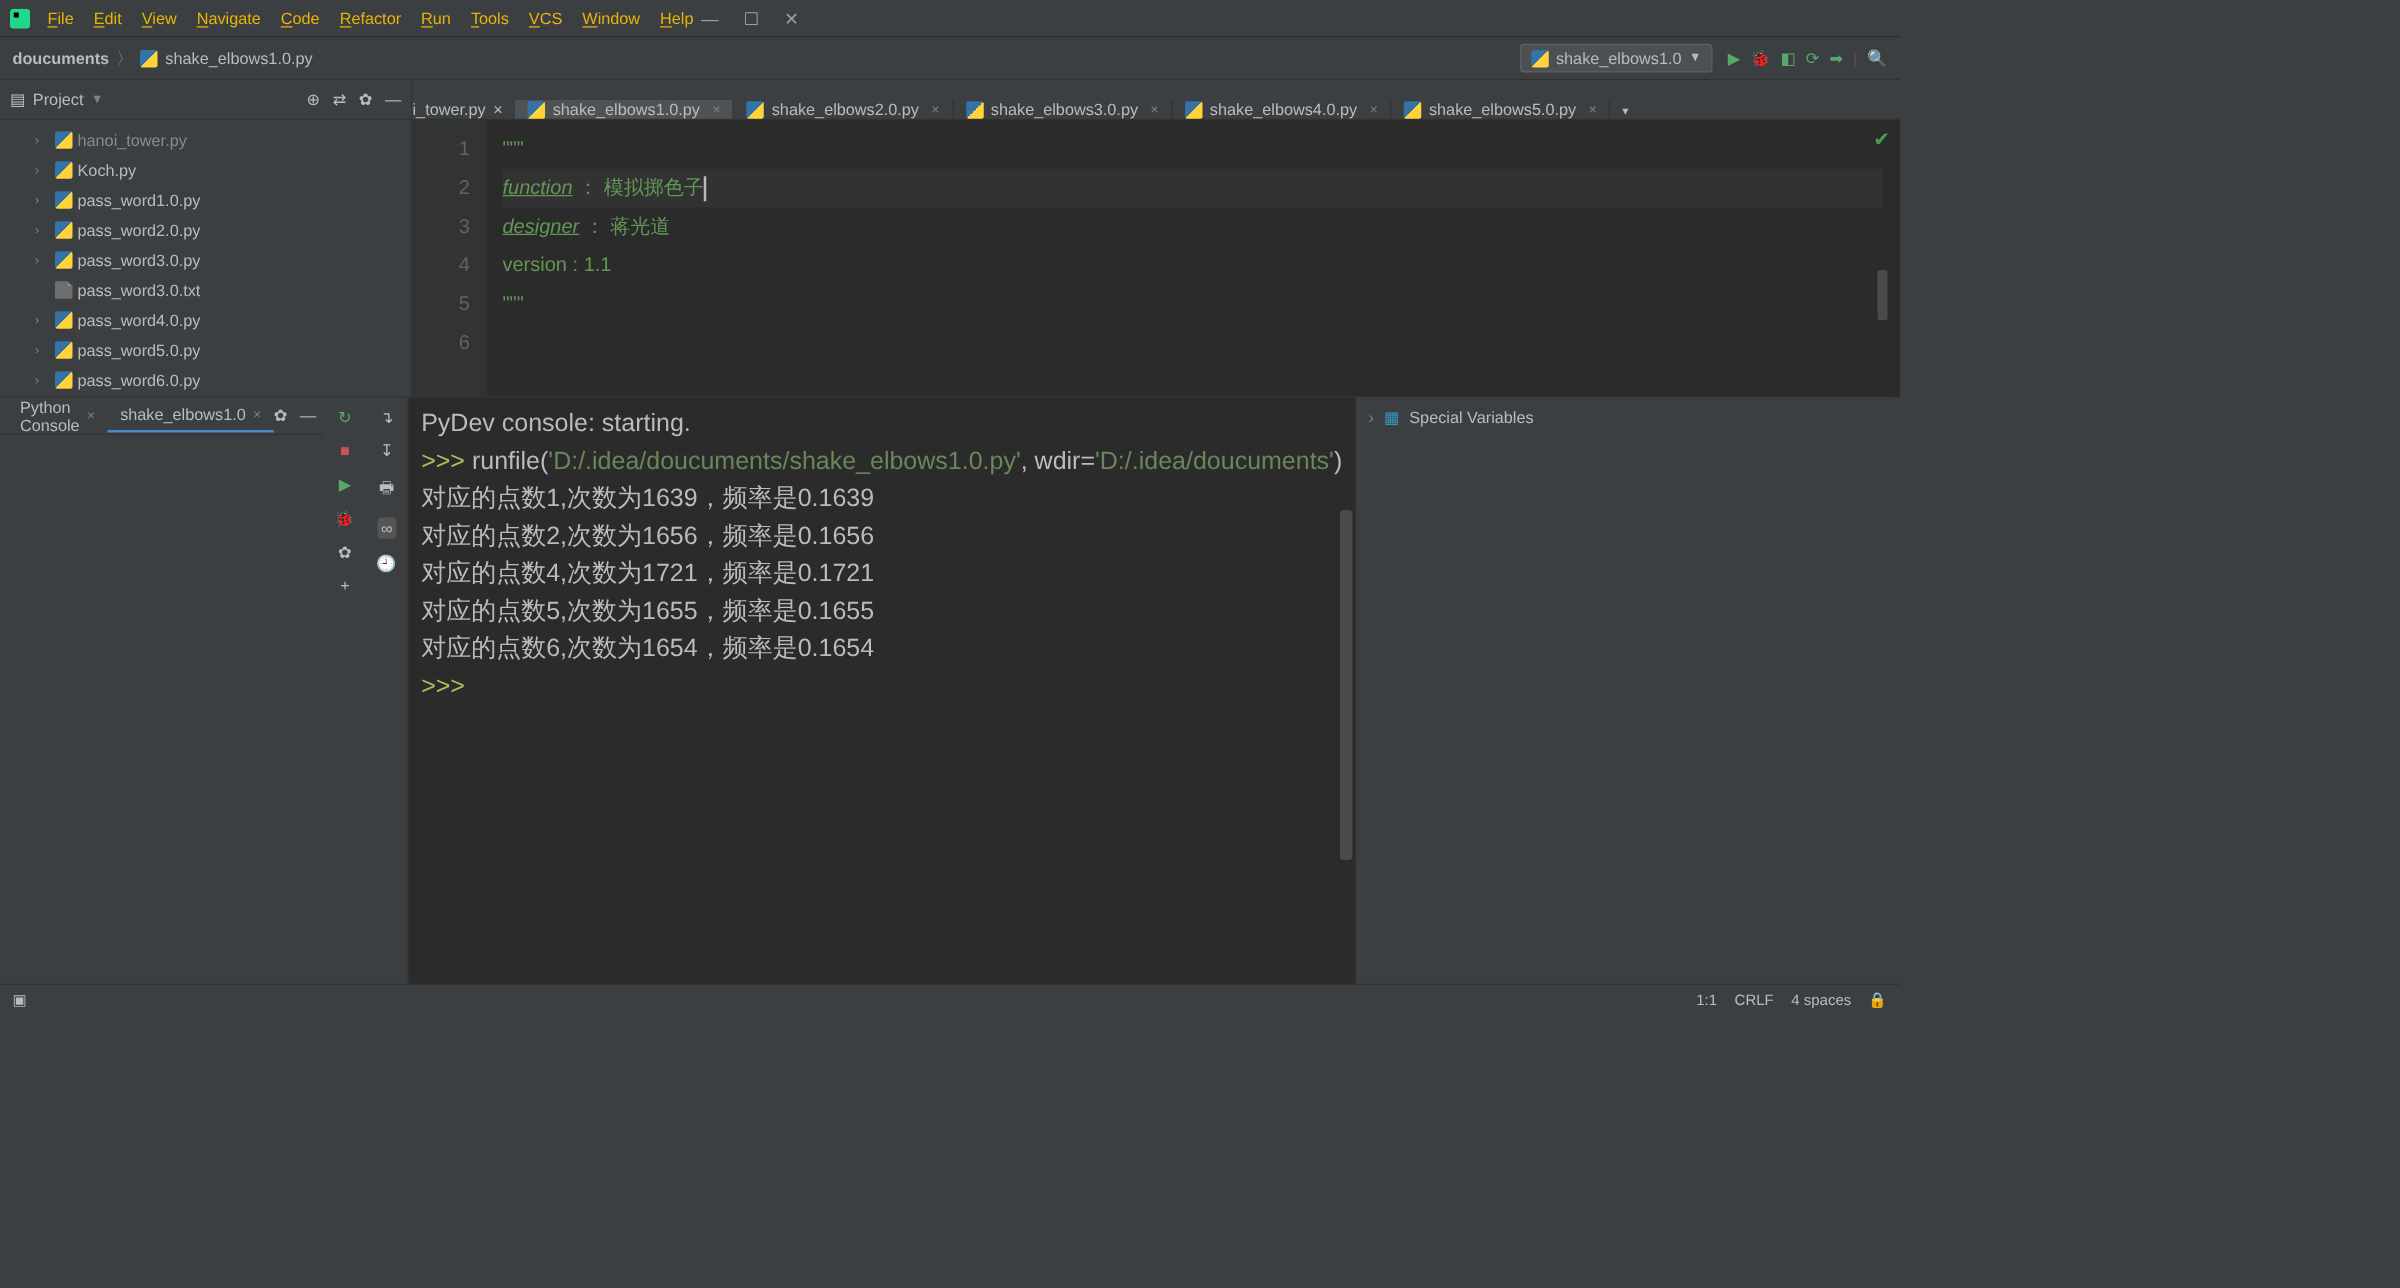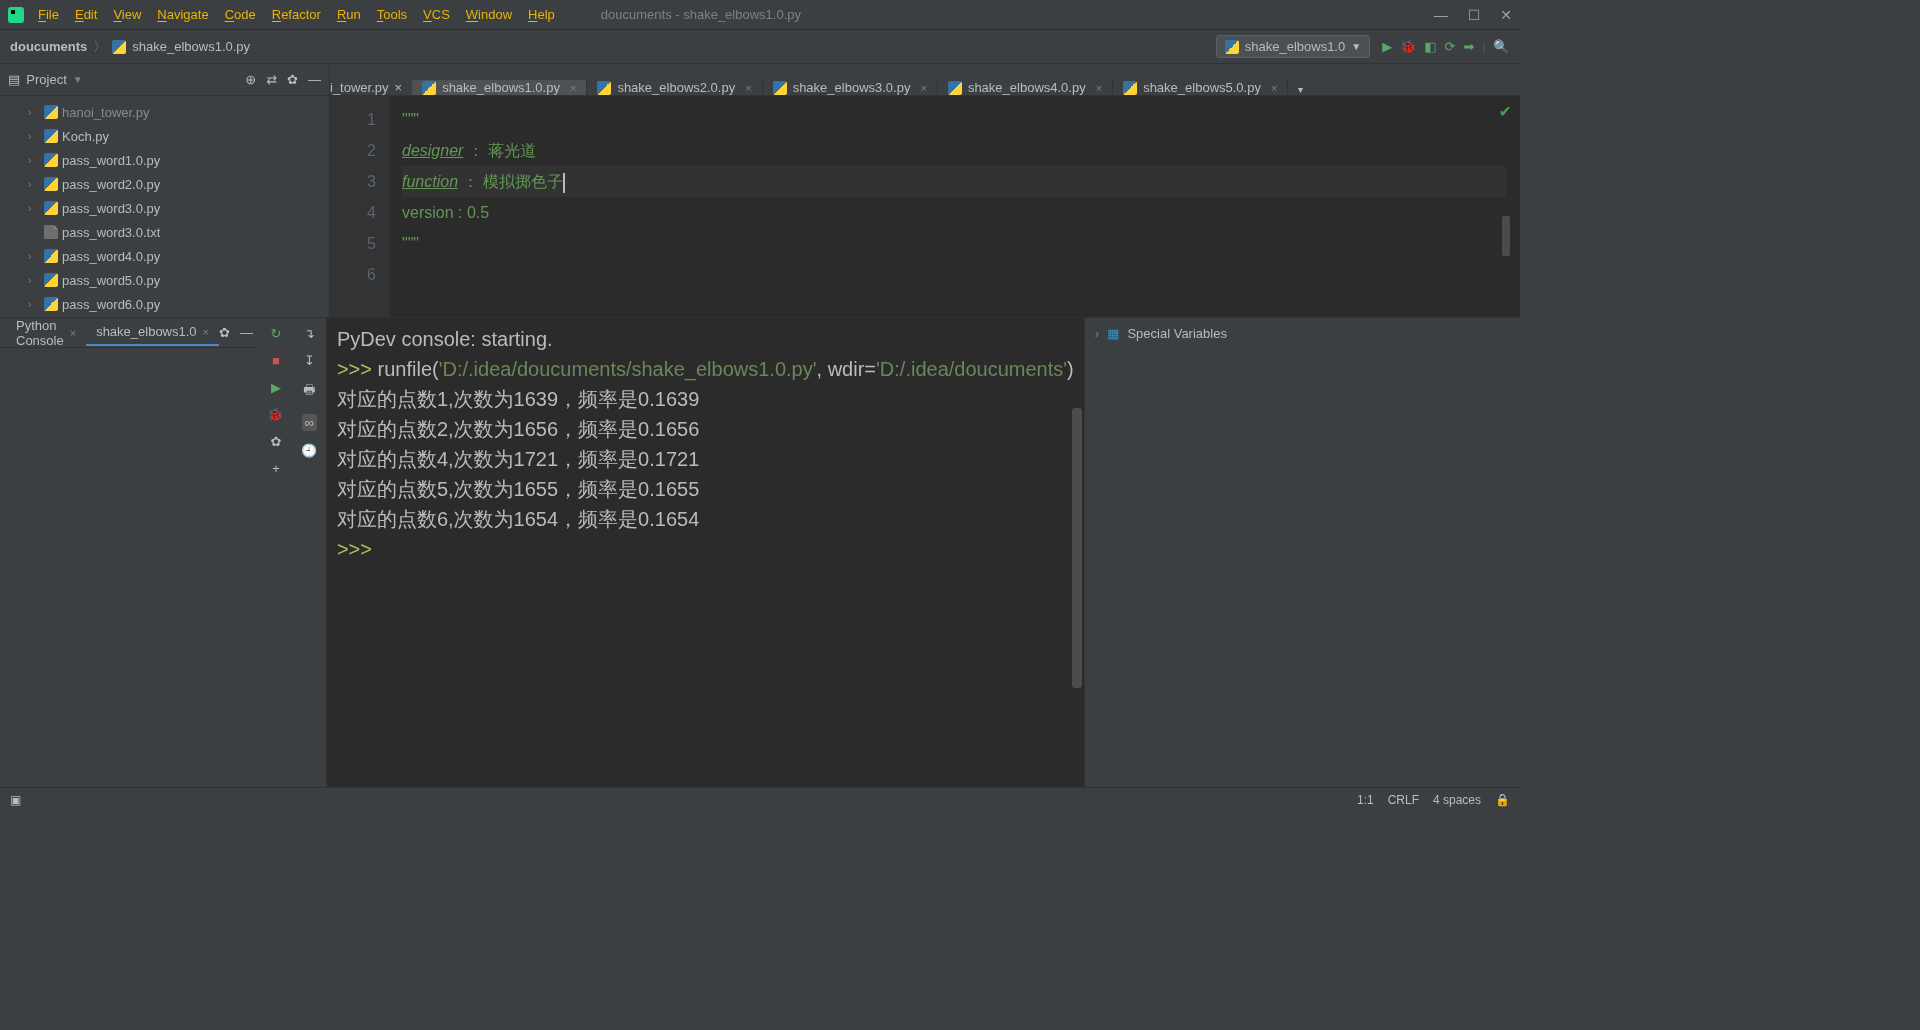--- a/index.html
+++ b/index.html
@@ -109,21 +109,20 @@
       <span><u>V</u>iew</span>
       <span><u>N</u>avigate</span>
       <span><u>C</u>ode</span>
       <span><u>R</u>efactor</span>
       <span><u>R</u>un</span>
       <span><u>T</u>ools</span>
       <span><u>V</u>CS</span>
       <span><u>W</u>indow</span>
       <span><u>H</u>elp</span>
     </div>
-  <div class="title">doucuments - shake_elbows1.0.py</div>
   <div class="win-controls">
     <span>—</span>
     <span>☐</span>
     <span>✕</span>
   </div>
 </div>
 
 <div class="navbar">
   <span class="crumb">doucuments</span>
   <span class="crumb-sep">〉</span>
@@ -253,23 +252,23 @@
       <div class="gutter" id="gutter">
           <div>1</div>
           <div>2</div>
           <div>3</div>
           <div>4</div>
           <div>5</div>
           <div>6</div>
         </div>
       <div class="code" id="code">
           <div class="line"><span class="doc-str">"""</span></div>
+          <div class="line current"><span class="doc-tag">function</span><span class="doc-str"> ： 模拟掷色子</span><span class="caret-box"></span></div>
           <div class="line"><span class="doc-tag">designer</span><span class="doc-str"> ： 蒋光道</span></div>
-          <div class="line current"><span class="doc-tag">function</span><span class="doc-str"> ： 模拟掷色子</span><span class="caret-box"></span></div>
-          <div class="line"><span class="doc-str">version : 0.5</span></div>
+          <div class="line"><span class="doc-str">version : 1.1</span></div>
           <div class="line"><span class="doc-str">"""</span></div>
         </div>
       <div class="editor-scrollbar">
         <div class="chevron-top"></div>
       </div>
       <span class="editor-gutter-check">✔</span>
     </div>
   </div>
 </div>
 

